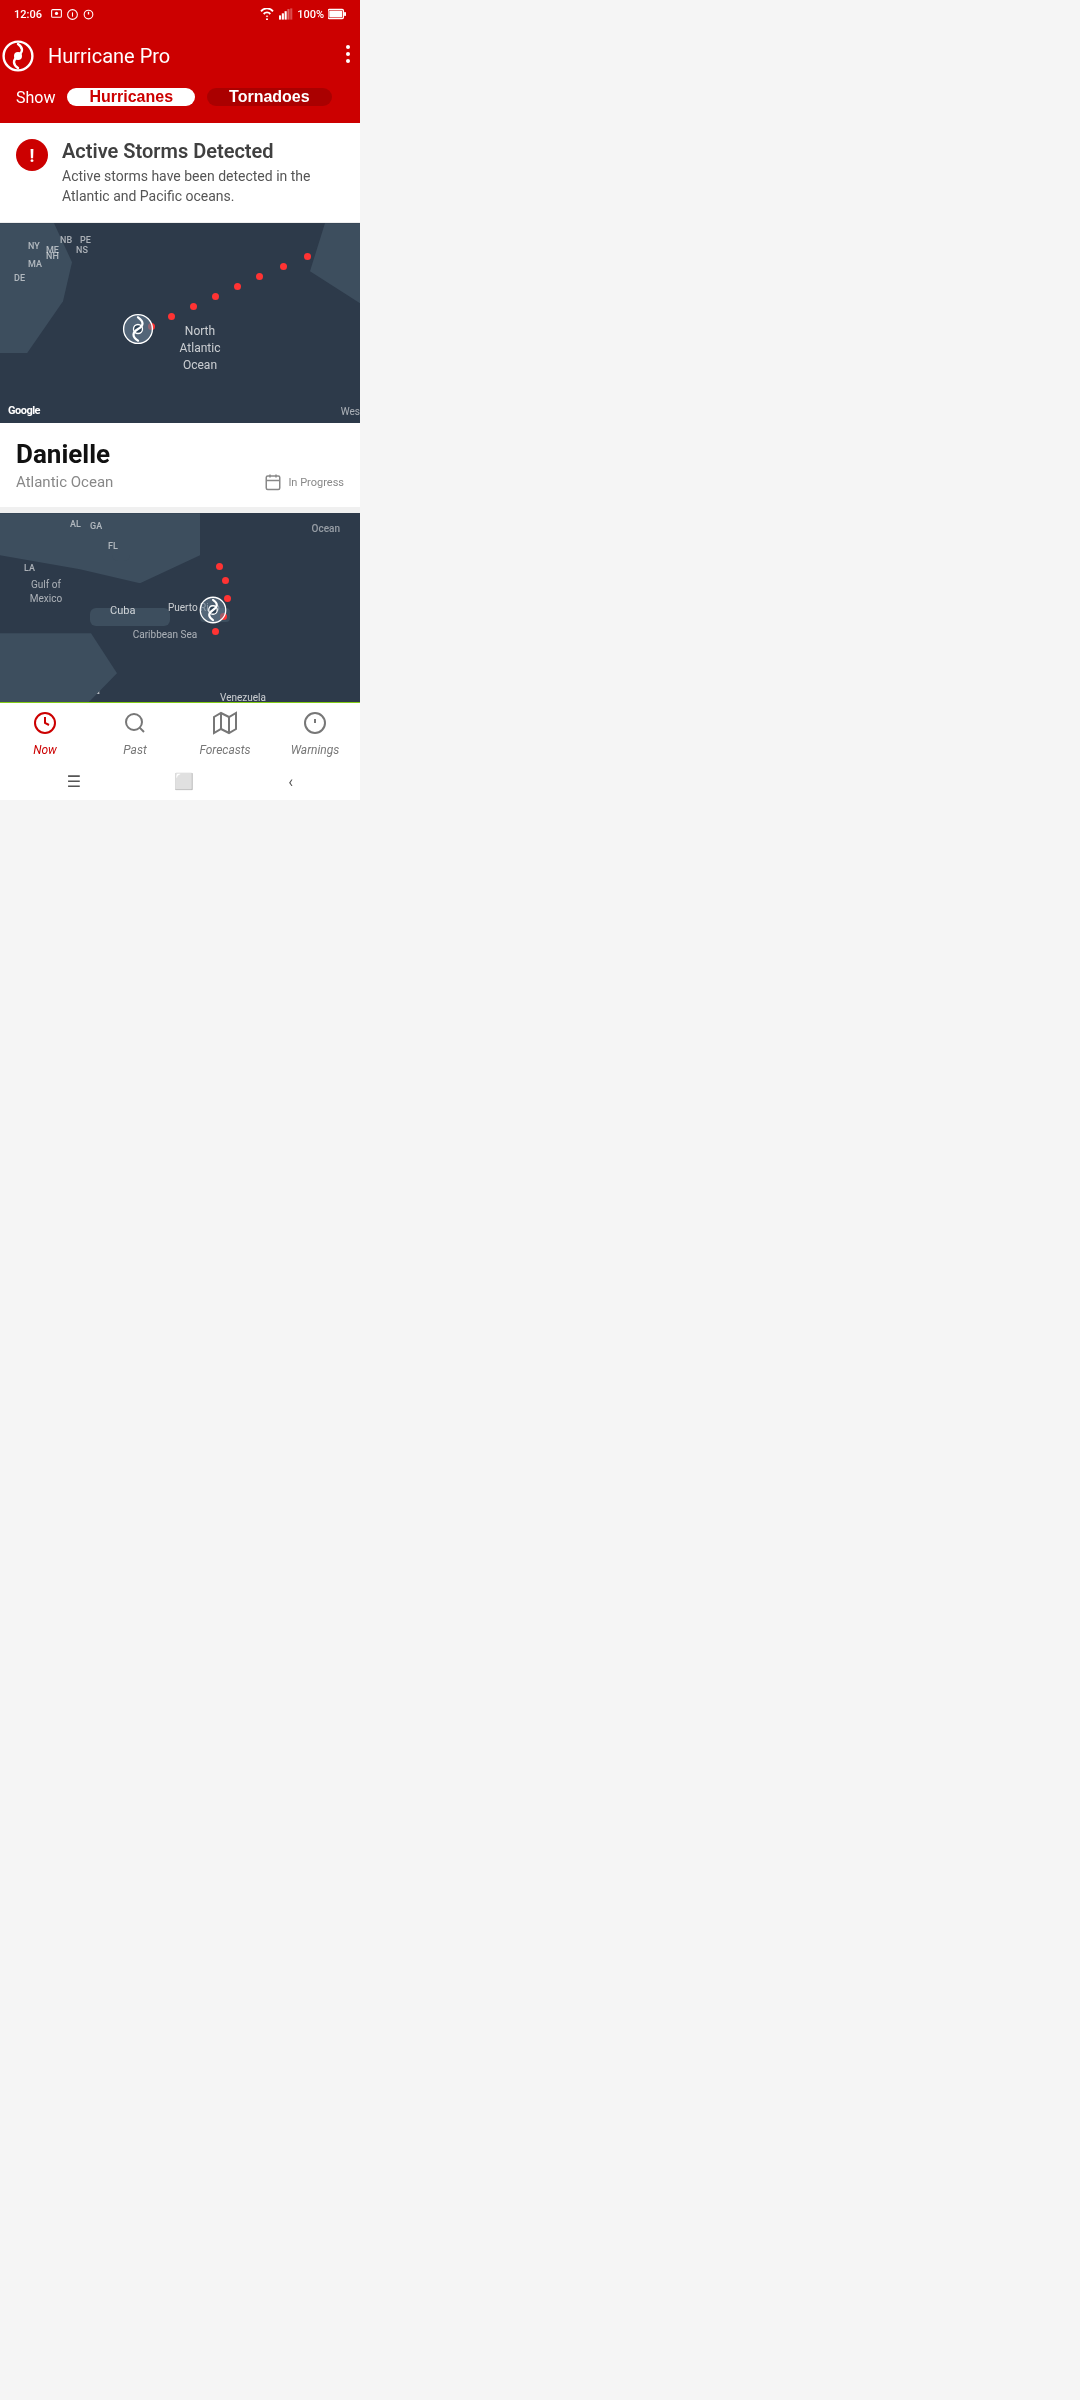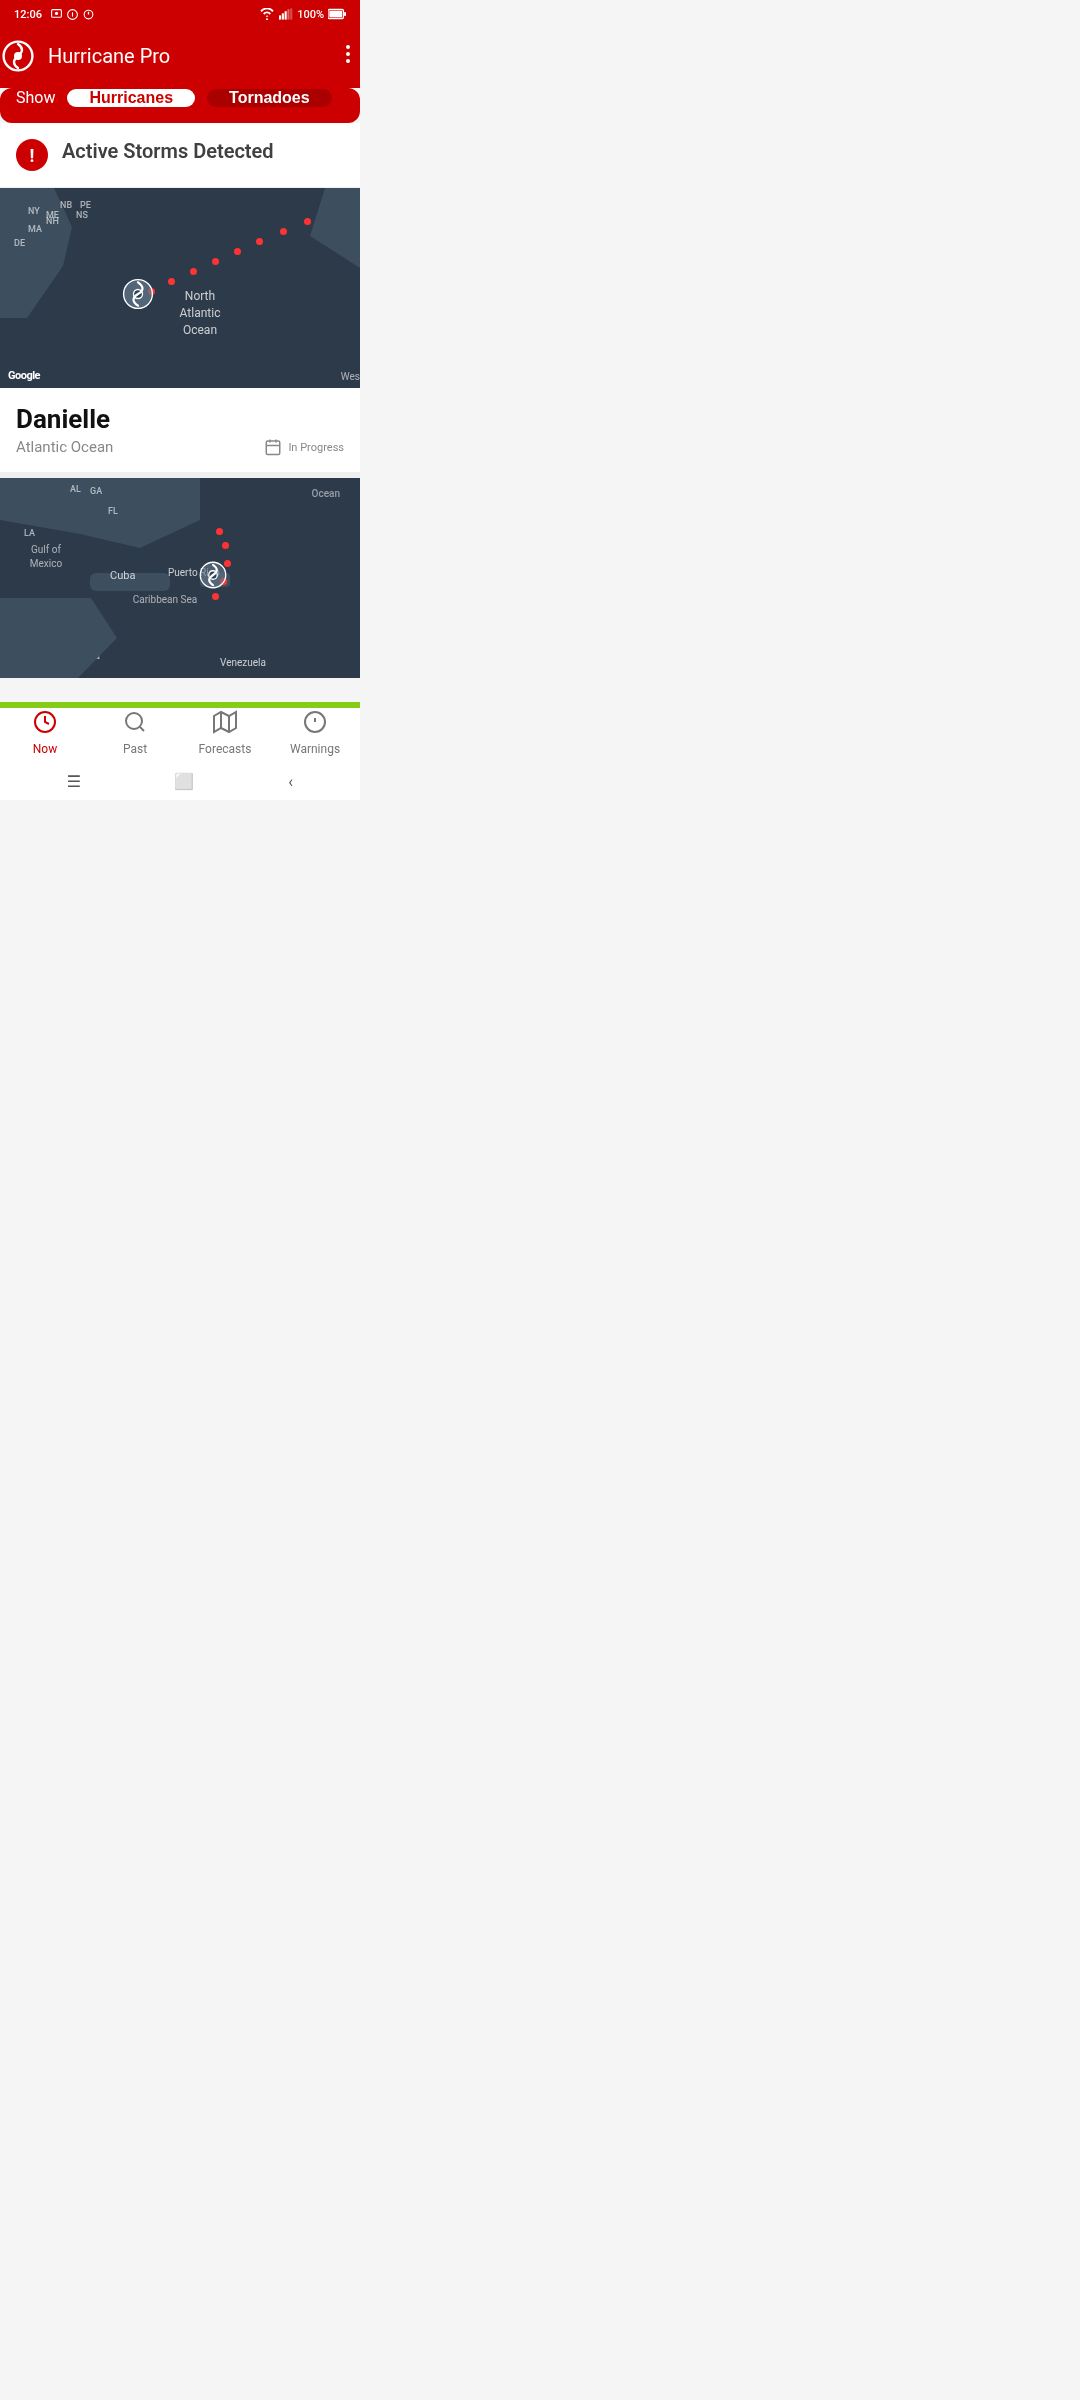--- a/index.html
+++ b/index.html
@@ -45,24 +45,23 @@
       align-items: center;
       justify-content: center;
     }
     .header-title { font-size: 20px; font-weight: 400; color: white; }
     .header-menu { color: white; font-size: 22px; cursor: pointer; }
 
     
     .toggle-row {
       background: #cc0000;
       display: flex;
-      align-items: flex-end;
+      align-items: flex-start;
       padding: 0 16px 16px;
       gap: 12px;
-      border-radius: 12px;
     }
     .show-label { color: white; font-size: 16px; font-weight: 400; }
     .toggle-btn {
       padding: 0 22px;
       border-radius: 24px;
       font-size: 16px;
       font-weight: 600;
       cursor: pointer;
       border: none;
     }
@@ -180,26 +179,27 @@
       overflow: hidden;
     }
 
     
     .bottom-nav {
       position: absolute;
       bottom: 38px;
       left: 0;
       right: 0;
       background: white;
-      border-top: 6px solid #84cc16;
+      border-top: 1px solid #84cc16;
       display: flex;
       justify-content: space-around;
-      align-items: flex-end;
+      align-items: flex-start;
       padding: 8px 0 6px;
       height: 60px;
+      font-style: italic;
     }
     .nav-item {
       display: flex;
       flex-direction: column;
       align-items: center;
       gap: 3px;
       cursor: pointer;
       flex: 1;
     }
     .nav-icon { font-size: 22px; }
@@ -292,20 +292,21 @@
 <div class="toggle-row">
   <span class="show-label">Show</span>
   <button class="toggle-btn active">Hurricanes</button>
   <button class="toggle-btn inactive">Tornadoes</button>
 </div>
 
 <div class="alert-banner">
   <div class="alert-icon">!</div>
   <div class="alert-text">
     <div class="alert-title">Active Storms Detected</div>
+    <div class="alert-desc">Active storms have been detected in the Atlantic and Pacific oceans.</div>
   </div>
 </div>
 
 <div class="map-section">
 
   <div style="position:absolute; top:0; left:0; width:90px; height:130px; background:#3d4e5e; clip-path: polygon(0 0, 60% 0, 80% 30%, 70% 60%, 50% 80%, 30% 100%, 0 100%);"></div>
 
   <div style="position:absolute; top:0; right:0; width:50px; height:80px; background:#3d4e5e; clip-path: polygon(30% 0, 100% 0, 100% 100%, 0 60%);"></div>
 
   <span class="map-state-label" style="top:18px; left:28px;">NY</span>

